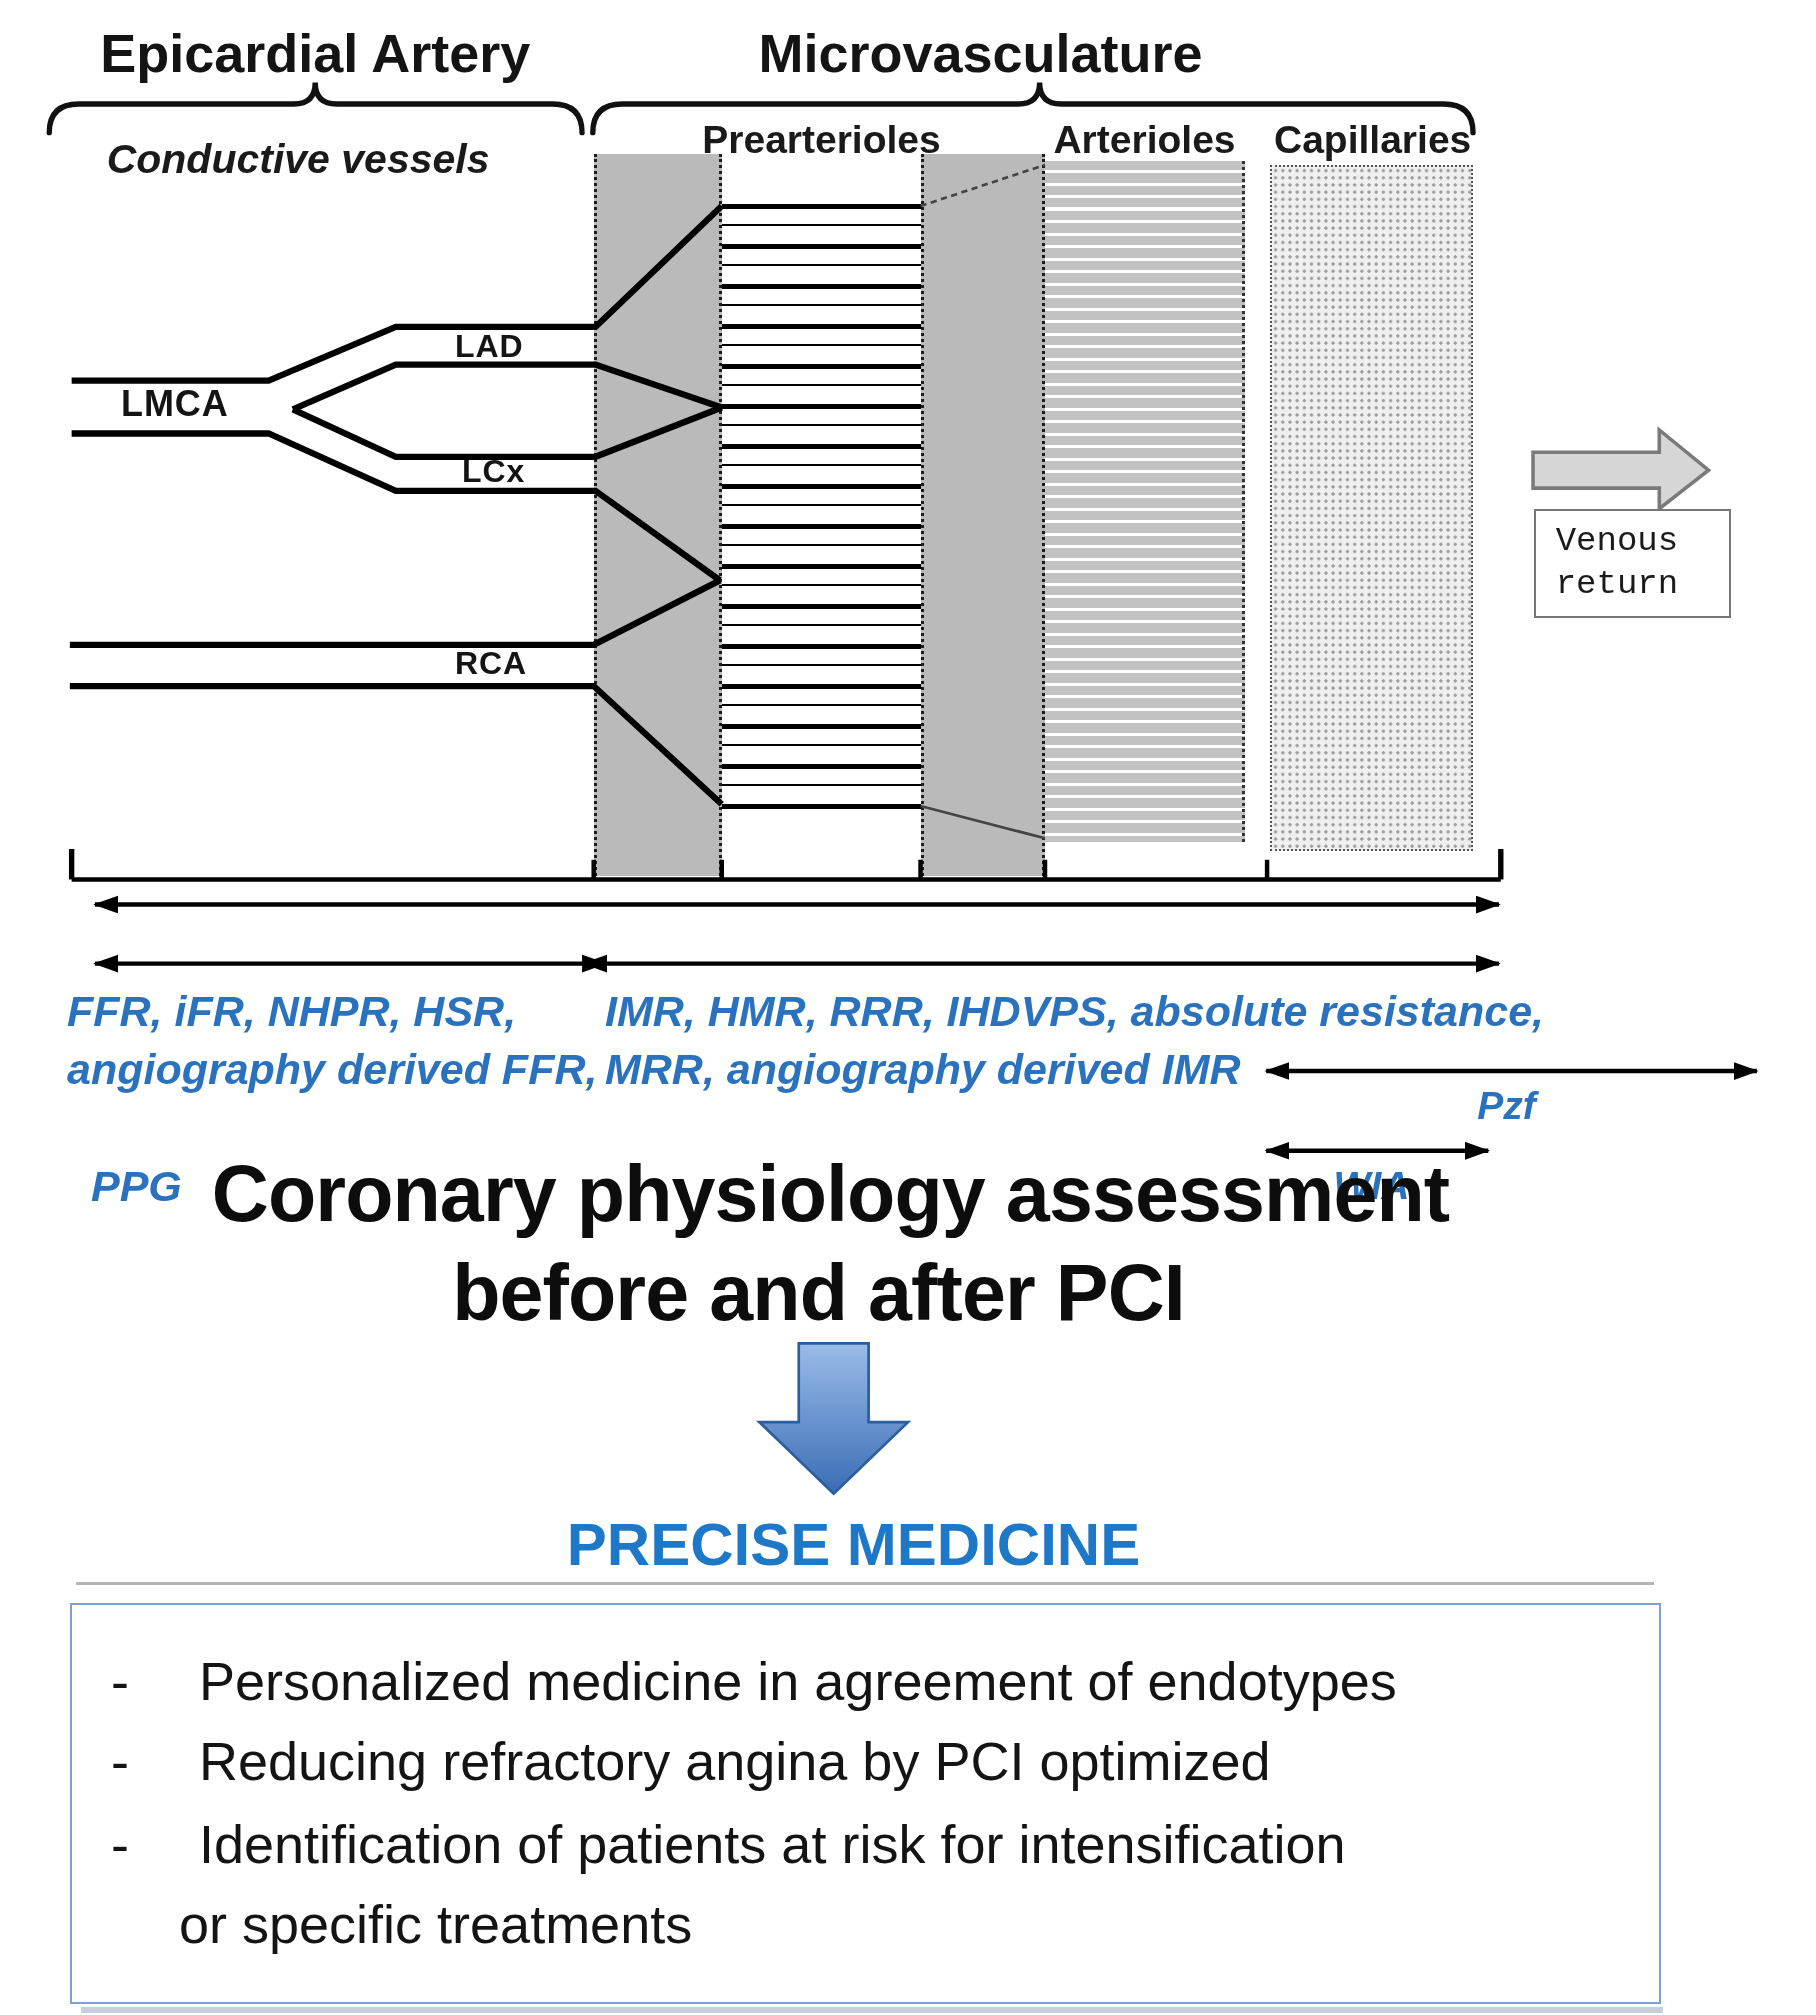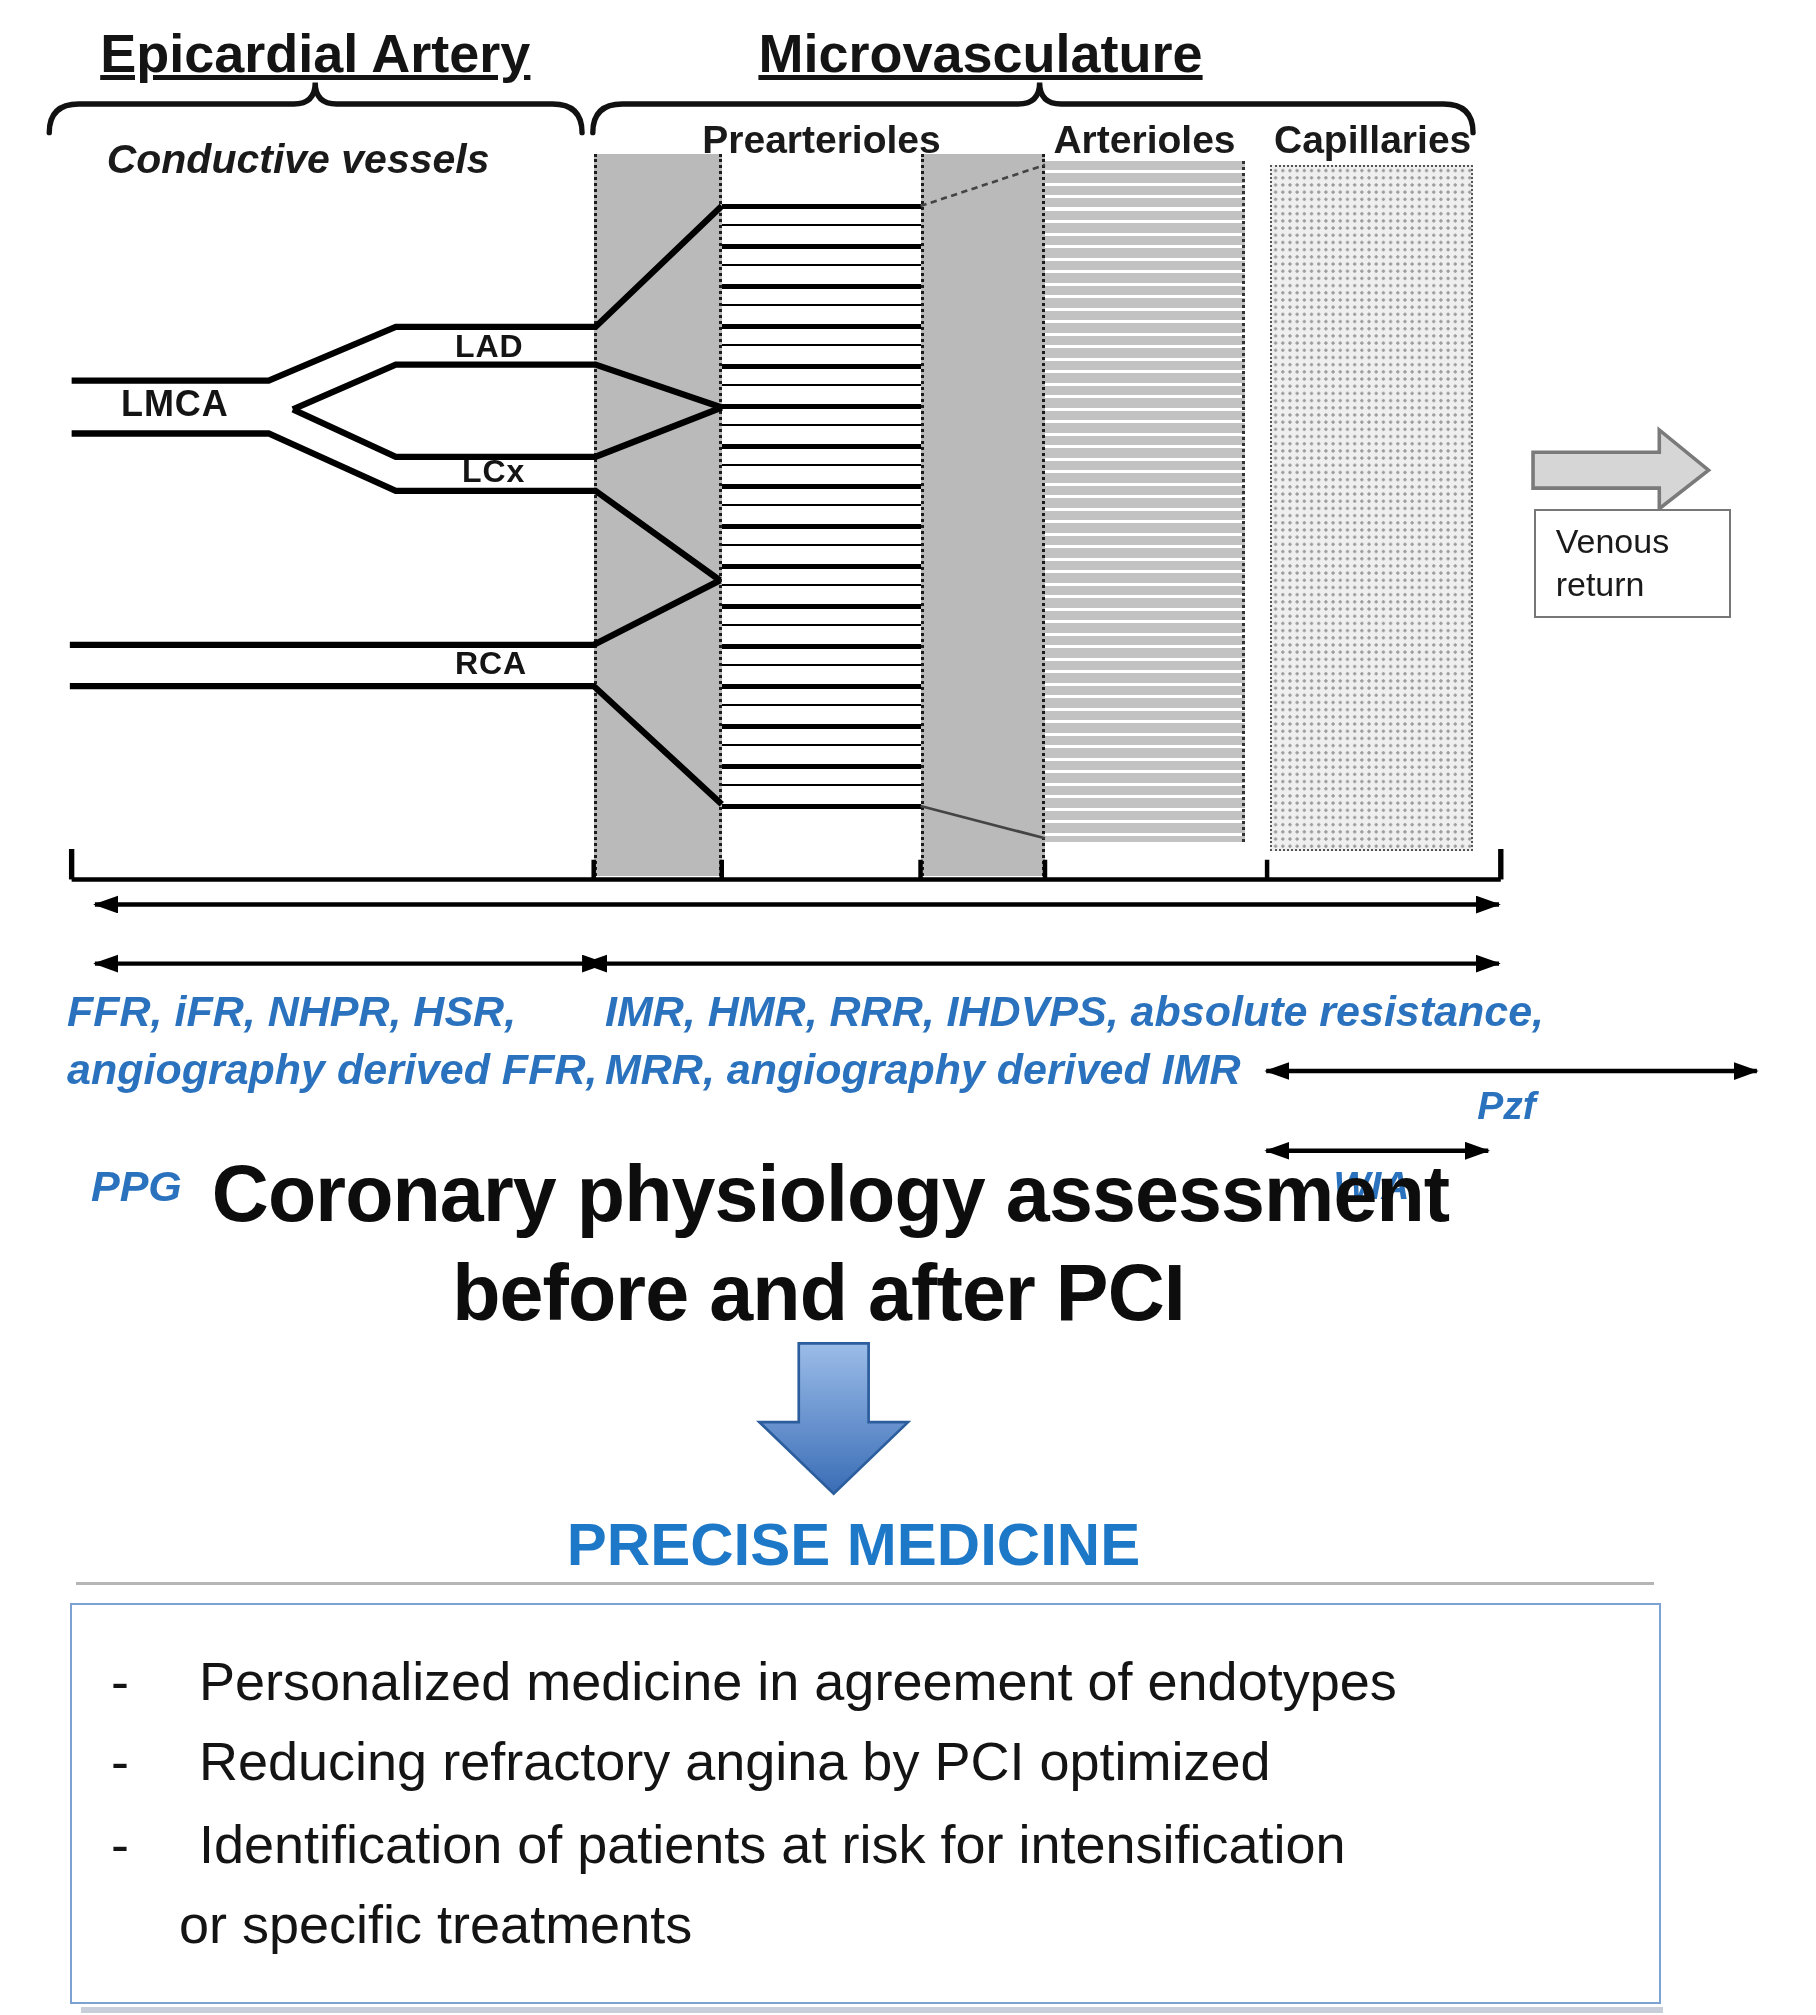--- a/index.html
+++ b/index.html
@@ -2,21 +2,21 @@
 <html style="font-size:14.3px"><head>
 <meta charset="utf-8">
 <style>
   html,body{margin:0;padding:0;background:#ffffff;}
   #canvas{
     position:relative;width:1816px;height:2015px;background:#ffffff;
     font-family:"Liberation Sans", sans-serif;color:#111;overflow:hidden;
   }
   .abs{position:absolute;}
   .ctr{text-align:center;}
-  .sec-title{font-size:54px;font-weight:bold;color:#141414;letter-spacing:0px;text-decoration:underline;}
+  .sec-title{font-size:54px;font-weight:bold;color:#141414;letter-spacing:0px;}
   .zone-label{font-size:39px;font-weight:600;color:#1a1a1a;}
   .vessel-label{font-size:32px;font-weight:bold;color:#141414;letter-spacing:0.9px;}
   .gray-col{background:#bababa;border-left:3.6px dotted #1c1c1c;border-right:3.6px dotted #1c1c1c;box-sizing:border-box;}
   .prelines{
     background:repeating-linear-gradient(to bottom,
       #000 0px,#000 5.4px,transparent 5.4px,transparent 19.7px,
       #000 19.7px,#000 22.4px,transparent 22.4px,transparent 40px);
   }
   .arterioles-tex{
     background:repeating-linear-gradient(to bottom,#c2c2c2 0px,#c2c2c2 9px,#ffffff 9px,#ffffff 12.5px);
@@ -26,21 +26,21 @@
     background-color:#efefef;
     background-image:radial-gradient(#9b9b9b 1.4px, transparent 1.5px);
     background-size:7.2px 7.2px;
     border:2.7px dotted #555;box-sizing:border-box;
   }
   .test-blue{font-size:43px;font-weight:bold;font-style:italic;color:#2a72bd;white-space:nowrap;}
   .cfr-label{font-size:39px;font-weight:600;font-style:italic;color:#141414;}
   .big-head{font-size:79px;font-weight:bold;color:#0d0d0d;letter-spacing:-0.9px;white-space:nowrap;}
   .precise{font-size:60px;font-weight:bold;color:#1e78c8;letter-spacing:0px;}
   .venous-box{border:2.7px solid #777;background:#fff;}
-  .venous-text{font-size:34px;color:#1a1a1a;line-height:43px;}
+  .venous-text{font-size:34px;color:#1a1a1a;line-height:43px;font-family:Liberation Mono, monospace;}
   .benefit-box{border:2.7px solid #7ba2d0;background:#ffffff;box-sizing:border-box;}
   .bullet-text{font-size:54px;color:#141414;white-space:nowrap;}
   .bullet-dash{font-size:54px;color:#141414;}
   svg{position:absolute;left:0;top:0;}
 </style>
 </head>
 <body>
 
 <div id="canvas">
 

